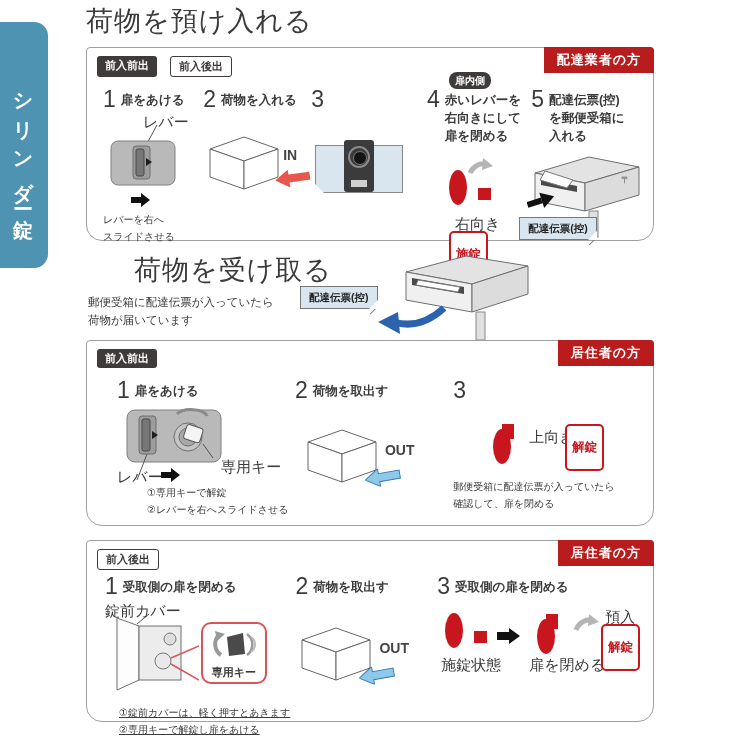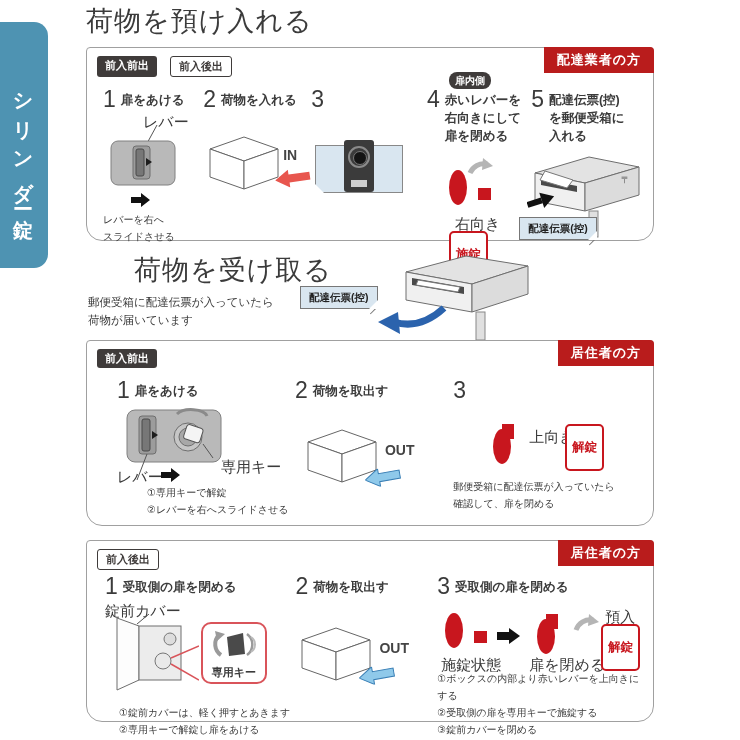--- a/index.html
+++ b/index.html
@@ -300,21 +300,21 @@
             <svg width="46" height="32">
               <path d="M10,27 A 13 13 0 0 1 8,7" fill="none" stroke="#9a9a9a" stroke-width="4"></path>
               <polygon points="4,3 14,6 6,13" fill="#9a9a9a"></polygon>
               <polygon points="16,9 32,5 34,26 18,28" fill="#4a4a4a"></polygon>
               <path d="M36,6 A 13 13 0 0 1 36,27" fill="none" stroke="#9a9a9a" stroke-width="2.5"></path>
               <path d="M40,9 A 9 9 0 0 1 40,24" fill="none" stroke="#bbb" stroke-width="2"></path>
             </svg>
             <span class="small-label">専用キー</span>
           </div>
         </div>
-        <div class="snote pre" style="margin-left:14px;">①錠前カバーは、軽く押すとあきます
+        <div class="snote pre" style="margin-left:14px;text-decoration:underline;">①錠前カバーは、軽く押すとあきます
 ②専用キーで解錠し扉をあける</div>
       </div>
 
       <div class="step" style="width:146px;">
         <div class="shead">
           <span class="num">2</span>
           <span class="stitle">荷物を取出す</span>
         </div>
         <div class="illus" style="height:96px;">
           <svg width="78" height="58" style="position:absolute;left:2px;top:26px;">
@@ -346,20 +346,17 @@
             <span class="donut"></span>
           </span>
           <span class="small-label" style="position:absolute;left:92px;top:58px;">扉を閉める</span>
           <svg width="26" height="20" style="position:absolute;left:136px;top:14px;">
             <path d="M3,18 A15,15 0 0 1 20,8" fill="none" stroke="#b5b5b5" stroke-width="5"></path>
             <polygon points="16,2 26,10 15,14" fill="#b5b5b5"></polygon>
           </svg>
           <span class="small-label" style="position:absolute;left:168px;top:10px;">預入側</span>
           <span class="state-badge" style="position:absolute;left:164px;top:26px;">解錠</span>
         </div>
-        <div class="snote pre">①ボックスの内部より赤いレバーを上向きにする
-②受取側の扉を専用キーで施錠する
-③錠前カバーを閉める</div>
       </div>
     </div>
   </section>
 
 </div>
 
 </body></html>

